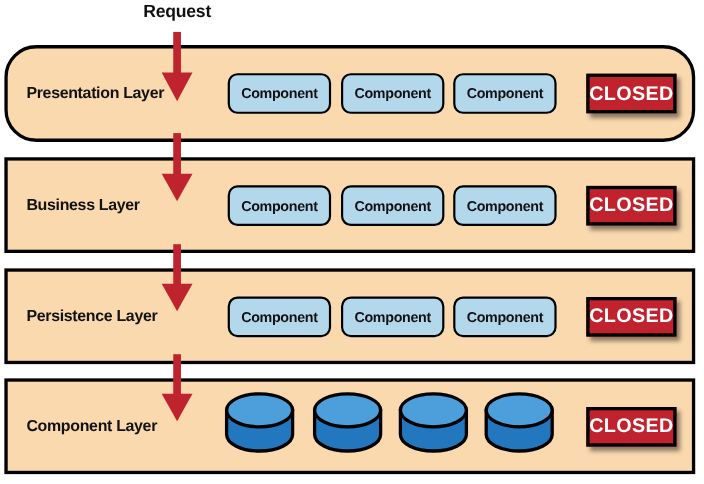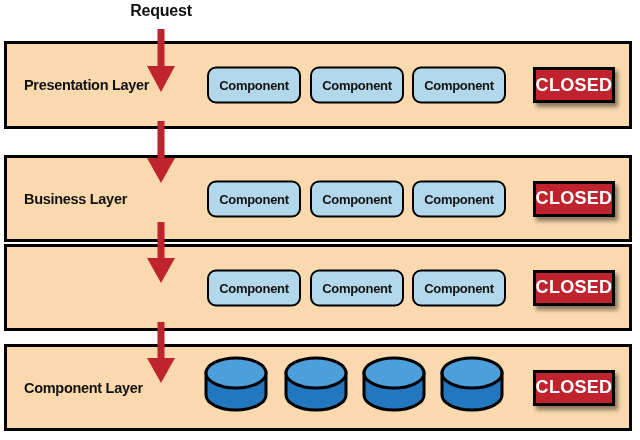--- a/index.html
+++ b/index.html
@@ -18,22 +18,22 @@
     letter-spacing:-0.2px;color:#111;
     white-space:nowrap;
   }
   .layer{
     position:absolute;
     left:4px;width:628px;
     box-sizing:border-box;
     background:#FAD9AE;
     border:3px solid #000;
   }
-  .layer1{top:41px;height:88px;}
-  .layer2{top:155px;height:87px;padding-left:20px;}
+  .layer1{top:41px;height:88px;border-radius:29px;}
+  .layer2{top:143px;height:87px;padding-left:20px;}
   .layer3{top:244px;height:87px;}
   .layer4{top:344px;height:87px;}
   .layer-label{
     position:absolute;
     left:17px;top:50%;
     transform:translateY(-50%);
     font-size:14.5px;font-weight:700;
     letter-spacing:-0.3px;color:#111;
     white-space:nowrap;
   }
@@ -90,20 +90,21 @@
 
   <div class="layer layer2">
     <span class="layer-label">Business Layer</span>
     <div class="component comp-a">Component</div>
     <div class="component comp-b">Component</div>
     <div class="component comp-c">Component</div>
     <div class="closed">CLOSED</div>
   </div>
 
   <div class="layer layer3">
+    <span class="layer-label">Persistence Layer</span>
     <div class="component comp-a">Component</div>
     <div class="component comp-b">Component</div>
     <div class="component comp-c">Component</div>
     <div class="closed">CLOSED</div>
   </div>
 
   <div class="layer layer4">
     <span class="layer-label">Component Layer</span>
 
     <svg class="db db-a" viewBox="0 0 66 56">

